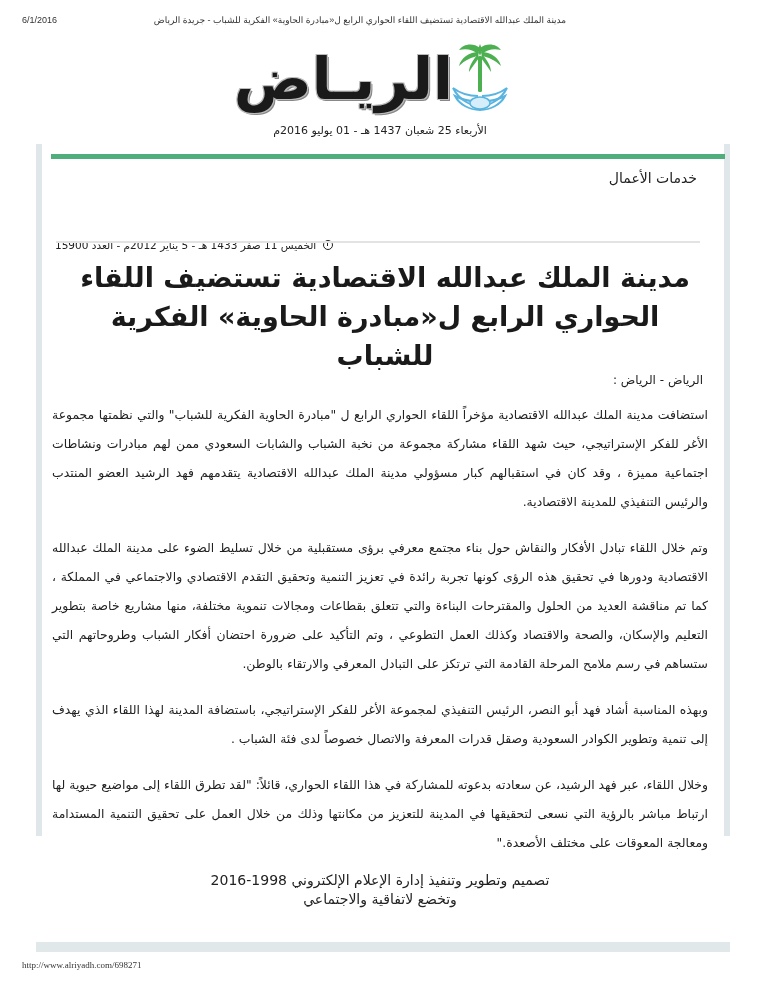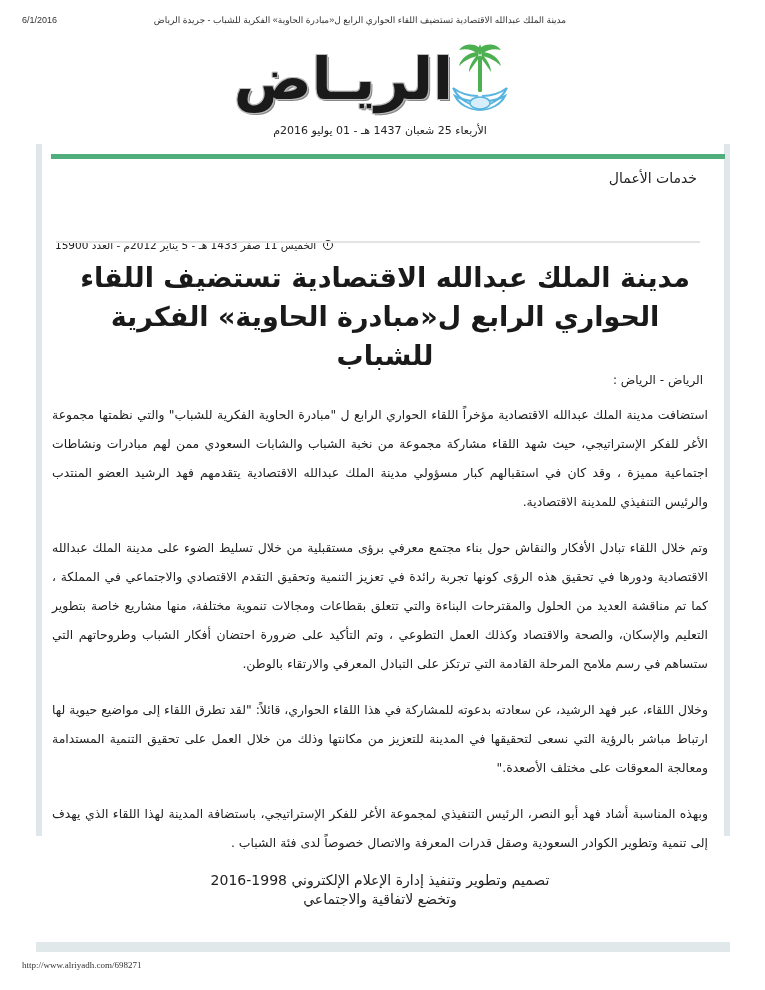--- a/index.html
+++ b/index.html
@@ -84,22 +84,22 @@
 </div>
 <div class="meta-divider"></div>
 
 <h1 class="headline" style="margin:0;">مدينة الملك عبدالله الاقتصادية تستضيف اللقاء الحواري الرابع ل«مبادرة الحاوية» الفكرية للشباب</h1>
 
 <div class="byline">الرياض - الرياض :</div>
 
 <div class="body">
   <p>استضافت مدينة الملك عبدالله الاقتصادية مؤخراً اللقاء الحواري الرابع ل "مبادرة الحاوية الفكرية للشباب" والتي نظمتها مجموعة الأغر للفكر الإستراتيجي، حيث شهد اللقاء مشاركة مجموعة من نخبة الشباب والشابات السعودي ممن لهم مبادرات ونشاطات اجتماعية مميزة ، وقد كان في استقبالهم كبار مسؤولي مدينة الملك عبدالله الاقتصادية يتقدمهم فهد الرشيد العضو المنتدب والرئيس التنفيذي للمدينة الاقتصادية.</p>
   <p class="p2">وتم خلال اللقاء تبادل الأفكار والنقاش حول بناء مجتمع معرفي برؤى مستقبلية من خلال تسليط الضوء على مدينة الملك عبدالله الاقتصادية ودورها في تحقيق هذه الرؤى كونها تجربة رائدة في تعزيز التنمية وتحقيق التقدم الاقتصادي والاجتماعي في المملكة ، كما تم مناقشة العديد من الحلول والمقترحات البناءة والتي تتعلق بقطاعات ومجالات تنموية مختلفة، منها مشاريع خاصة بتطوير التعليم والإسكان، والصحة والاقتصاد وكذلك العمل التطوعي ، وتم التأكيد على ضرورة احتضان أفكار الشباب وطروحاتهم التي ستساهم في رسم ملامح المرحلة القادمة التي ترتكز على التبادل المعرفي والارتقاء بالوطن.</p>
+  <p>وبهذه المناسبة أشاد فهد أبو النصر، الرئيس التنفيذي لمجموعة الأغر للفكر الإستراتيجي، باستضافة المدينة لهذا اللقاء الذي يهدف إلى تنمية وتطوير الكوادر السعودية وصقل قدرات المعرفة والاتصال خصوصاً لدى فئة الشباب .</p>
   <p>وخلال اللقاء، عبر فهد الرشيد، عن سعادته بدعوته للمشاركة في هذا اللقاء الحواري، قائلاً: "لقد تطرق اللقاء إلى مواضيع حيوية لها ارتباط مباشر بالرؤية التي نسعى لتحقيقها في المدينة للتعزيز من مكانتها وذلك من خلال العمل على تحقيق التنمية المستدامة ومعالجة المعوقات على مختلف الأصعدة."</p>
-  <p>وبهذه المناسبة أشاد فهد أبو النصر، الرئيس التنفيذي لمجموعة الأغر للفكر الإستراتيجي، باستضافة المدينة لهذا اللقاء الذي يهدف إلى تنمية وتطوير الكوادر السعودية وصقل قدرات المعرفة والاتصال خصوصاً لدى فئة الشباب .</p>
 </div>
 
 <div class="footer-credits">
   <div>تصميم وتطوير وتنفيذ إدارة الإعلام الإلكتروني 1998-2016</div>
   <div>وتخضع لاتفاقية والاجتماعي</div>
 </div>
 
 <div class="footer-bar"></div>
 
 <div class="print-footer">

